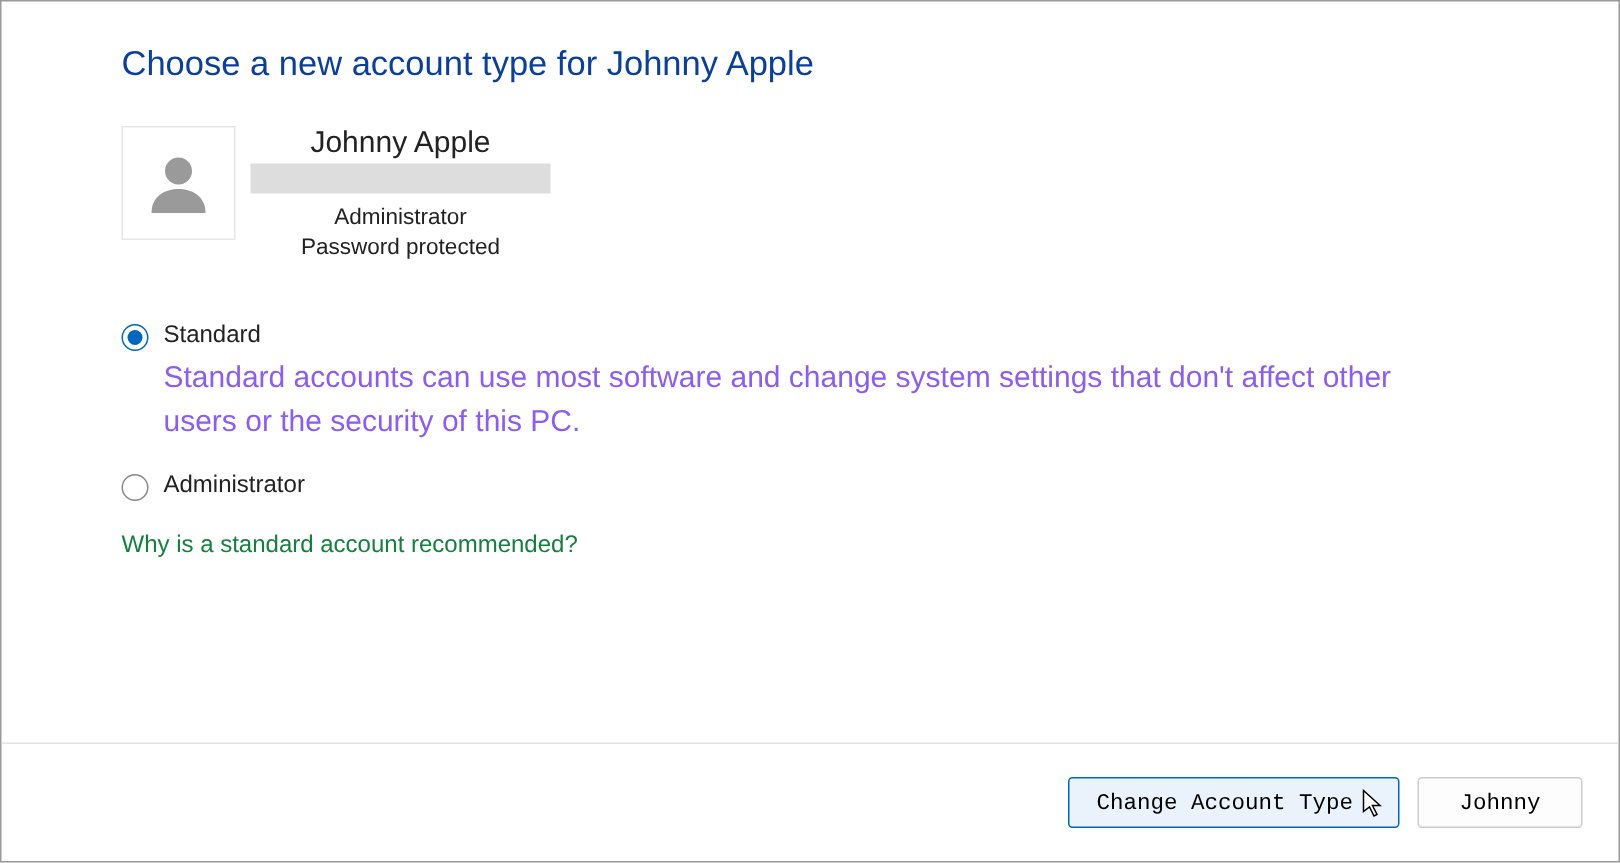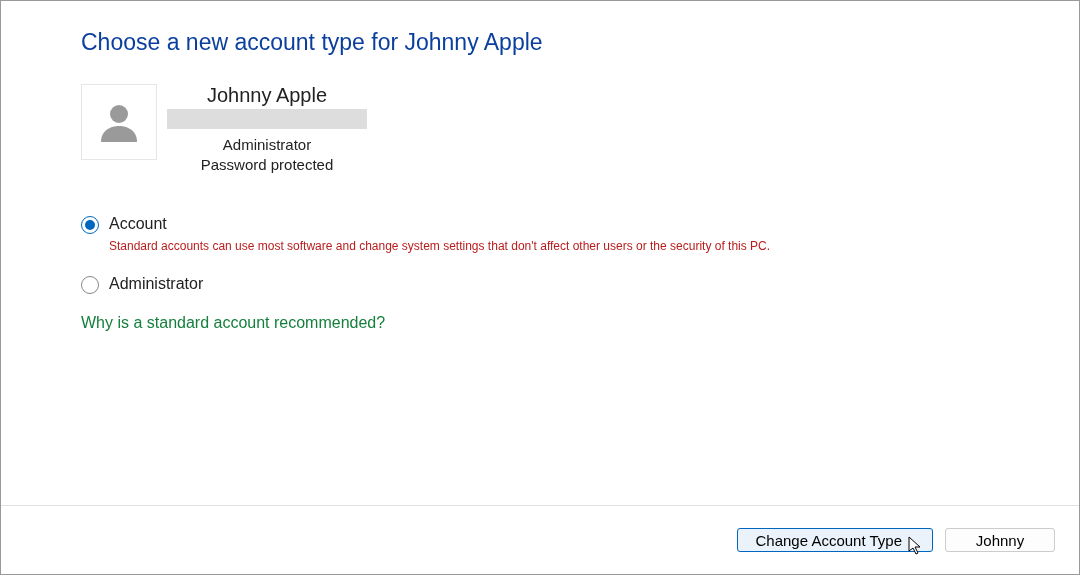--- a/index.html
+++ b/index.html
@@ -85,46 +85,46 @@
     }
     .option-body {
       flex: 1;
       max-width: 870px;
     }
     .option-label {
       font-size: 16px;
       line-height: 1.3;
     }
     .option-desc {
-      font-size: 12px;
-      color: #b91c1c;
+      font-size: 20px;
+      color: #8b5cf6;
       line-height: 1.45;
       margin-top: 4px;
     }
     .help-link {
       color: #15803d;
       font-size: 16px;
       cursor: pointer;
     }
     .footer {
       position: absolute;
       left: 0; right: 0;
       bottom: 0;
       border-top: 1px solid #e2e2e2;
       padding: 22px 24px;
       display: flex;
       justify-content: flex-end;
       gap: 12px;
     }
     .btn {
       min-width: 110px;
-      height: 24px;
+      height: 34px;
       padding: 0 18px;
       font-size: 15px;
-      font-family: Liberation Sans, sans-serif;
+      font-family: Liberation Mono, monospace;
       background: #fdfdfd;
       border: 1px solid #ccc;
       border-radius: 3px;
       cursor: pointer;
       position: relative;
     }
     .btn.primary {
       background: #eaf3fb;
       border-color: #0067c0;
       padding-right: 30px;
@@ -156,21 +156,21 @@
       <div class="email-redact"></div>
       <div class="user-role">Administrator</div>
       <div class="user-pw">Password protected</div>
     </div>
   </div>
 
   <div class="options">
     <div class="option">
       <div class="radio selected"></div>
       <div class="option-body">
-        <div class="option-label">Account</div>
+        <div class="option-label">Standard</div>
         <div class="option-desc">Standard accounts can use most software and change system settings that don't affect other users or the security of this PC.</div>
       </div>
     </div>
     <div class="option">
       <div class="radio"></div>
       <div class="option-body">
         <div class="option-label">Administrator</div>
       </div>
     </div>
   </div>

